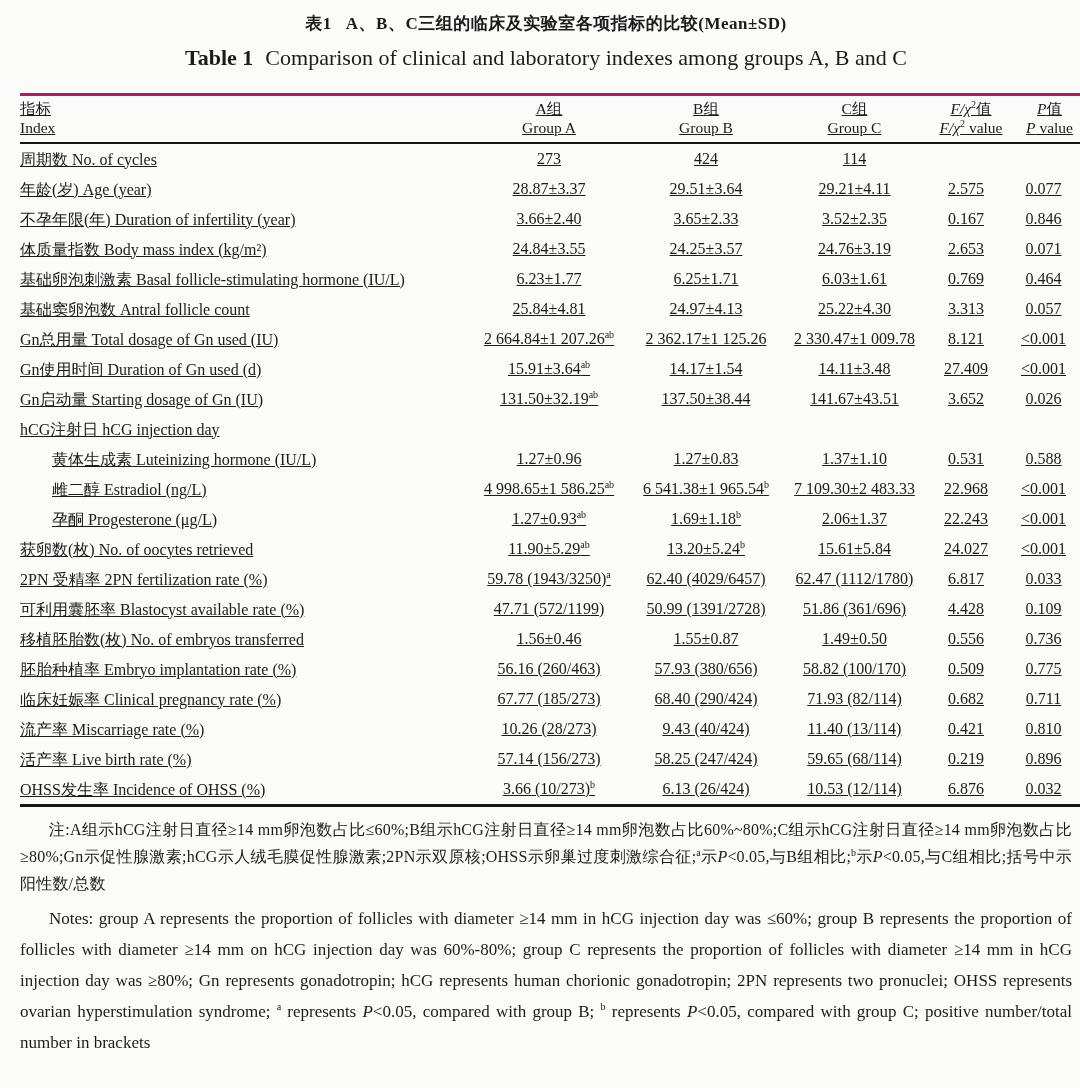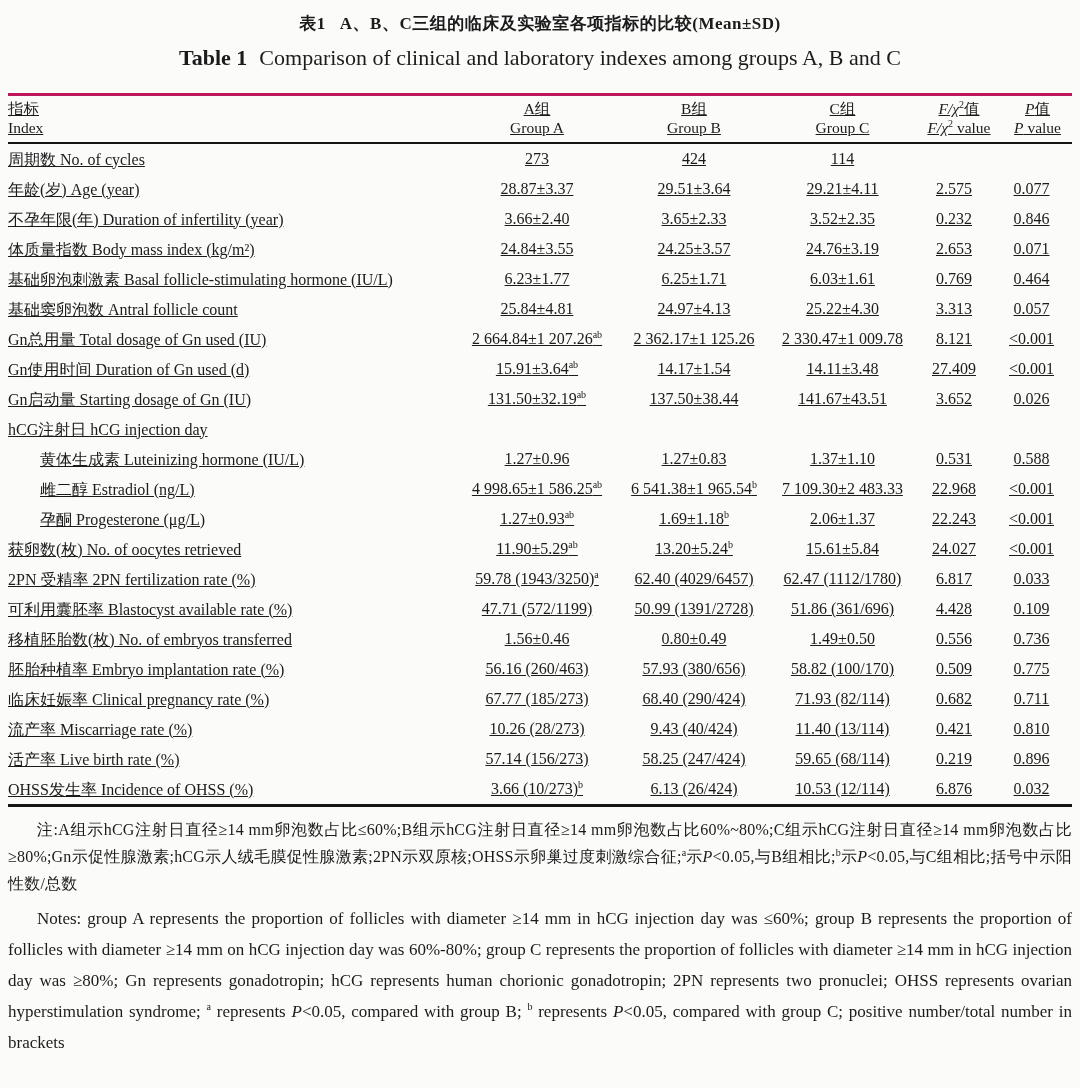--- a/index.html
+++ b/index.html
@@ -1,21 +1,21 @@
 <!DOCTYPE html>
 <html><head>
 <meta charset="utf-8">
 <style>
   html,body{margin:0;padding:0;}
   body{
     width:1080px;height:1088px;overflow:hidden;
     background:#fbfbfa;color:#1b1b1b;
     font-family:"Liberation Serif","DejaVu Serif",serif;
   }
-  .page{box-sizing:border-box;width:1080px;height:1088px;padding:12px 8px 0 8px;}
+  .page{box-sizing:border-box;width:1080px;height:1088px;padding:12px 8px 0 20px;}
   .title-zh{text-align:center;font-size:17px;font-weight:bold;letter-spacing:.5px;}
   .title-zh .gap{margin-left:14px;}
   .title-en{text-align:center;font-size:22px;margin-top:10px;}
   .title-en .prefix{font-weight:bold;}
   .title-en .gap{margin-left:12px;}
   table{
     width:1064px;margin-top:22px;border-collapse:collapse;table-layout:fixed;
     border-top:3px solid #be185d;border-bottom:3px solid #151515;text-decoration:underline;
   }
   thead th{
@@ -102,21 +102,21 @@
           <td class="val">29.51±3.64</td>
           <td class="val">29.21±4.11</td>
           <td class="num">2.575</td>
           <td class="num p">0.077</td>
         </tr>
         <tr>
           <td class="lbl">不孕年限(年) Duration of infertility (year)</td>
           <td class="val">3.66±2.40</td>
           <td class="val">3.65±2.33</td>
           <td class="val">3.52±2.35</td>
-          <td class="num">0.232</td>
+          <td class="num">0.167</td>
           <td class="num p">0.846</td>
         </tr>
         <tr>
           <td class="lbl">体质量指数 Body mass index (kg/m²)</td>
           <td class="val">24.84±3.55</td>
           <td class="val">24.25±3.57</td>
           <td class="val">24.76±3.19</td>
           <td class="num">2.653</td>
           <td class="num p">0.071</td>
         </tr>
@@ -212,21 +212,21 @@
           <td class="lbl">可利用囊胚率 Blastocyst available rate (%)</td>
           <td class="val">47.71 (572/1199)</td>
           <td class="val">50.99 (1391/2728)</td>
           <td class="val">51.86 (361/696)</td>
           <td class="num">4.428</td>
           <td class="num p">0.109</td>
         </tr>
         <tr>
           <td class="lbl">移植胚胎数(枚) No. of embryos transferred</td>
           <td class="val">1.56±0.46</td>
-          <td class="val">0.80±0.49</td>
+          <td class="val">1.55±0.87</td>
           <td class="val">1.49±0.50</td>
           <td class="num">0.556</td>
           <td class="num p">0.736</td>
         </tr>
         <tr>
           <td class="lbl">胚胎种植率 Embryo implantation rate (%)</td>
           <td class="val">56.16 (260/463)</td>
           <td class="val">57.93 (380/656)</td>
           <td class="val">58.82 (100/170)</td>
           <td class="num">0.509</td>

